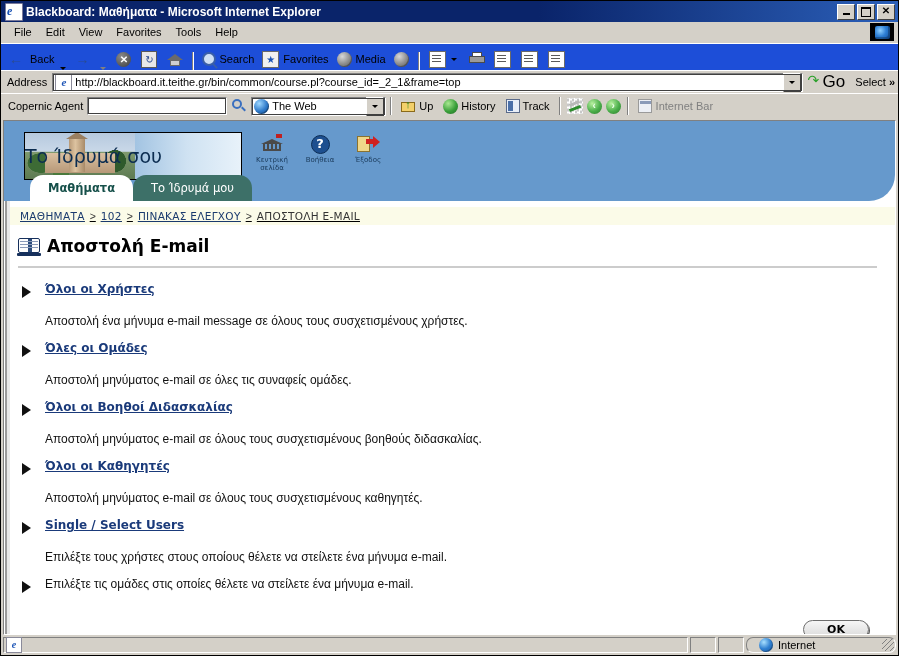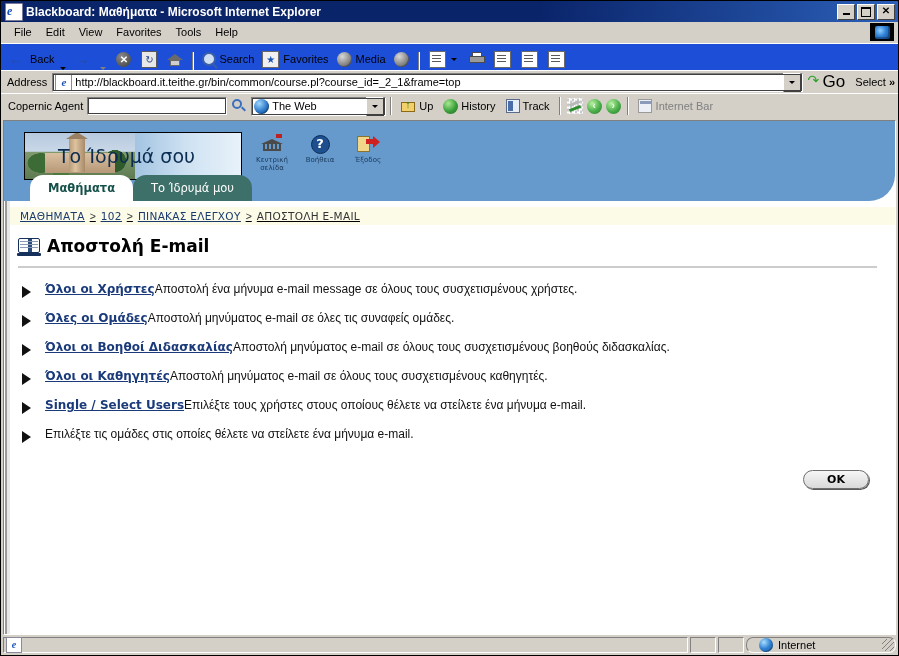--- a/index.html
+++ b/index.html
@@ -257,21 +257,21 @@
     background:#6699cc;
     height:80px;
     position:relative;flex:0 0 auto;
     border-bottom-right-radius:26px;
   }
   .bb-banner{
     position:absolute;left:20px;top:11px;
     width:218px;height:48px;
     border:1px solid #000;
     background:linear-gradient(to right,#2c4a6e 0%,#52789e 18%,#9dc0e0 48%,#cfe2f2 75%,#e8f2fa 100%);
-    display:flex;align-items:center;justify-content:center;
+    display:flex;align-items:center;justify-content:flex-start;
     box-sizing:border-box;overflow:hidden;
   }
   .bb-banner .photo{
     position:absolute;left:0;top:0;width:110px;height:46px;
     background:
       radial-gradient(ellipse 22px 16px at 16px 30px,#3d6b35 0%,#3d6b35 60%,transparent 62%),
       radial-gradient(ellipse 18px 18px at 90px 28px,#2f5a2c 0%,#2f5a2c 60%,transparent 62%),
       radial-gradient(ellipse 14px 12px at 36px 38px,#4a7a3c 0%,#4a7a3c 62%,transparent 64%),
       linear-gradient(to bottom,#b6c9de 0%,#c9d8e8 40%,#7f9a6e 41%,#5d7a52 100%);
   }
@@ -376,21 +376,21 @@
 
   .list{
     margin:14px 0 0 14px;flex:0 0 auto;
   }
   .item{display:flex;margin-bottom:13px;}
   .tri{
     width:0;height:0;flex:0 0 auto;
     border-top:6px solid transparent;border-bottom:6px solid transparent;border-left:9px solid #111;
     margin:4px 14px 0 4px;
   }
-  .item-body{display:flex;flex-direction:row;}
+  .item-body{display:flex;flex-direction:column;gap:16px;}
   .item-link{
     font-size:12px;font-weight:bold;color:#1a3a7a;text-decoration:underline;
     font-family:"DejaVu Sans",sans-serif;margin-bottom:2px;white-space:nowrap;
   }
   .item-desc{
     font-size:12px;color:#111;font-family:Liberation Sans, sans-serif;white-space:nowrap;
   }
 
   .okrow{
     margin:14px 26px 0 0;display:flex;justify-content:flex-end;flex:0 0 auto;

